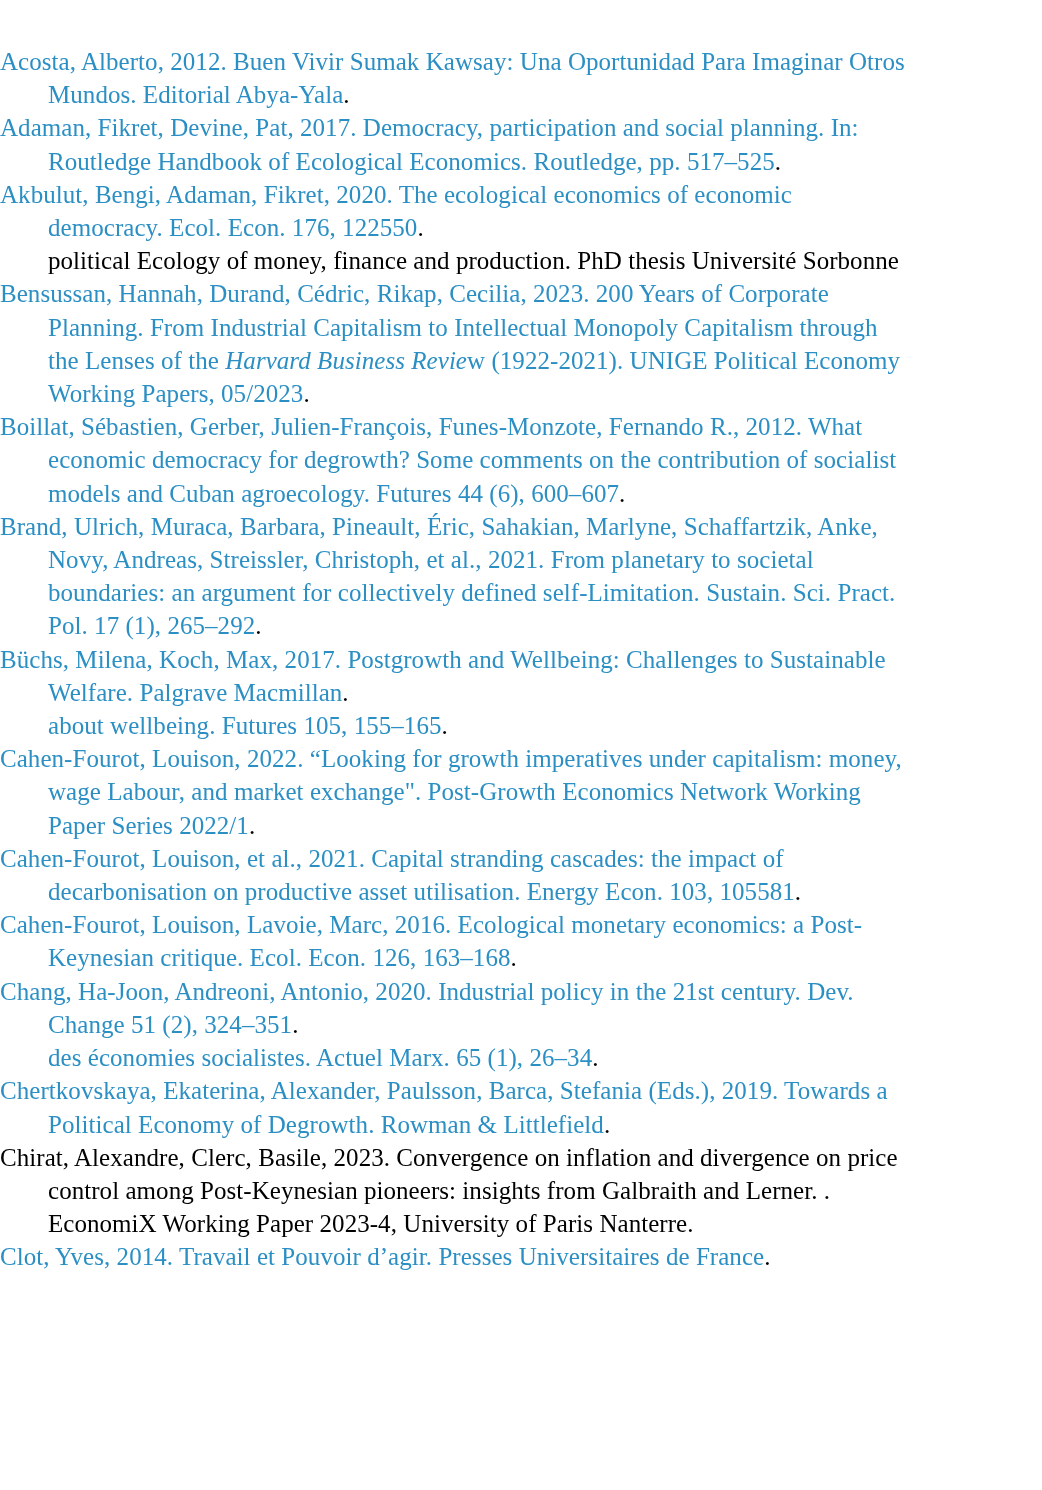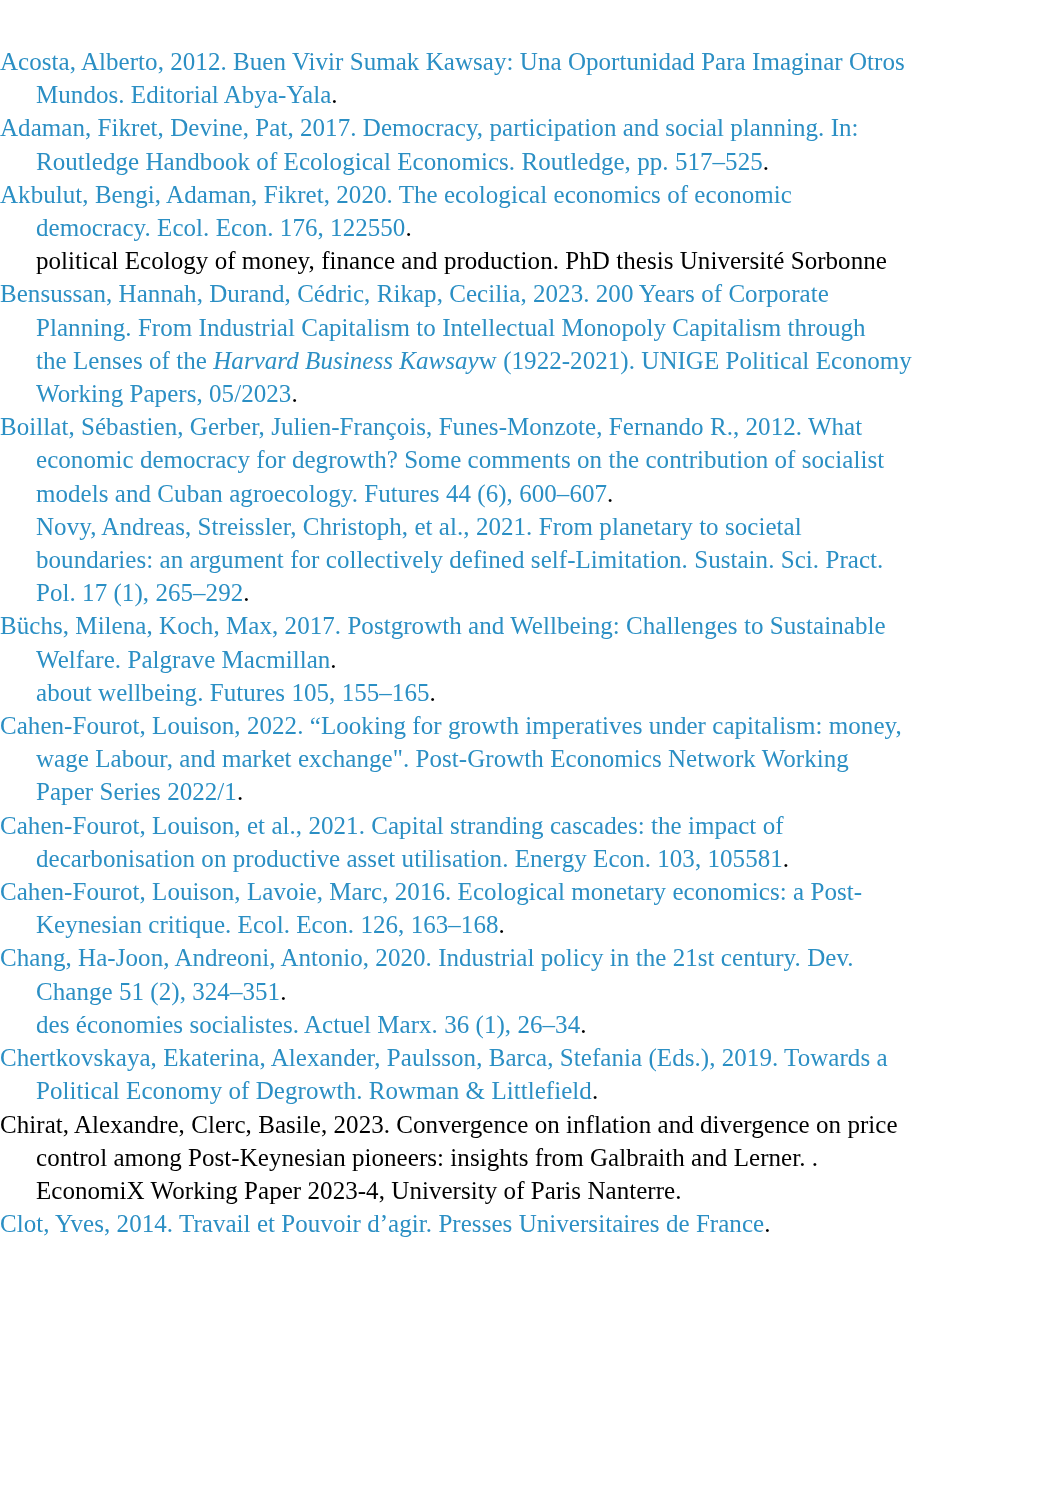--- a/index.html
+++ b/index.html
@@ -26,21 +26,21 @@
   }
   .ref {
     margin: 0;
     padding: 0;
   }
   .line {
     display: block;
     white-space: nowrap;
   }
   .line.cont {
-    padding-left: 36px;
+    padding-left: 48px;
   }
   .blue {
     color: #2b8fc4;
   }
   .black {
     color: #000000;
   }
   .ital {
     font-style: italic;
   }
@@ -60,29 +60,30 @@
     <div class="ref">
       <span class="line"><span class="blue">Akbulut, Bengi, Adaman, Fikret, 2020. The ecological economics of economic</span></span>
       <span class="line cont"><span class="blue">democracy. Ecol. Econ. 176, 122550</span><span class="black">.</span></span>
     </div>
     <div class="ref">
       <span class="line cont"><span class="black">political Ecology of money, finance and production. PhD thesis Université Sorbonne</span></span>
     </div>
     <div class="ref">
       <span class="line"><span class="blue">Bensussan, Hannah, Durand, Cédric, Rikap, Cecilia, 2023. 200 Years of Corporate</span></span>
       <span class="line cont"><span class="blue">Planning. From Industrial Capitalism to Intellectual Monopoly Capitalism through</span></span>
-      <span class="line cont"><span class="blue">the Lenses of the </span><span class="blue ital">Harvard Business Kawsay</span><span class="blue">w (1922-2021). UNIGE Political Economy</span></span>
+      <span class="line cont"><span class="blue">the Lenses of the </span><span class="blue ital">Harvard Business Revie</span><span class="blue">w (1922-2021). UNIGE Political Economy</span></span>
       <span class="line cont"><span class="blue">Working Papers, 05/2023</span><span class="black">.</span></span>
     </div>
     <div class="ref">
       <span class="line"><span class="blue">Boillat, Sébastien, Gerber, Julien-François, Funes-Monzote, Fernando R., 2012. What</span></span>
       <span class="line cont"><span class="blue">economic democracy for degrowth? Some comments on the contribution of socialist</span></span>
       <span class="line cont"><span class="blue">models and Cuban agroecology. Futures 44 (6), 600–607</span><span class="black">.</span></span>
     </div>
     <div class="ref">
+      <span class="line"><span class="blue">Brand, Ulrich, Muraca, Barbara, Pineault, Éric, Sahakian, Marlyne, Schaffartzik, Anke,</span></span>
       <span class="line cont"><span class="blue">Novy, Andreas, Streissler, Christoph, et al., 2021. From planetary to societal</span></span>
       <span class="line cont"><span class="blue">boundaries: an argument for collectively defined self-Limitation. Sustain. Sci. Pract.</span></span>
       <span class="line cont"><span class="blue">Pol. 17 (1), 265–292</span><span class="black">.</span></span>
     </div>
     <div class="ref">
       <span class="line"><span class="blue">Büchs, Milena, Koch, Max, 2017. Postgrowth and Wellbeing: Challenges to Sustainable</span></span>
       <span class="line cont"><span class="blue">Welfare. Palgrave Macmillan</span><span class="black">.</span></span>
     </div>
     <div class="ref">
       <span class="line cont"><span class="blue">about wellbeing. Futures 105, 155–165</span><span class="black">.</span></span>
@@ -98,21 +99,21 @@
     </div>
     <div class="ref">
       <span class="line"><span class="blue">Cahen-Fourot, Louison, Lavoie, Marc, 2016. Ecological monetary economics: a Post-</span></span>
       <span class="line cont"><span class="blue">Keynesian critique. Ecol. Econ. 126, 163–168</span><span class="black">.</span></span>
     </div>
     <div class="ref">
       <span class="line"><span class="blue">Chang, Ha-Joon, Andreoni, Antonio, 2020. Industrial policy in the 21st century. Dev.</span></span>
       <span class="line cont"><span class="blue">Change 51 (2), 324–351</span><span class="black">.</span></span>
     </div>
     <div class="ref">
-      <span class="line cont"><span class="blue">des économies socialistes. Actuel Marx. 36 (1), 26–34</span><span class="black">.</span></span>
+      <span class="line cont"><span class="blue">des économies socialistes. Actuel Marx. 65 (1), 26–34</span><span class="black">.</span></span>
     </div>
     <div class="ref">
       <span class="line"><span class="blue">Chertkovskaya, Ekaterina, Alexander, Paulsson, Barca, Stefania (Eds.), 2019. Towards a</span></span>
       <span class="line cont"><span class="blue">Political Economy of Degrowth. Rowman &amp; Littlefield</span><span class="black">.</span></span>
     </div>
     <div class="ref">
       <span class="line"><span class="black">Chirat, Alexandre, Clerc, Basile, 2023. Convergence on inflation and divergence on price</span></span>
       <span class="line cont"><span class="black">control among Post-Keynesian pioneers: insights from Galbraith and Lerner. .</span></span>
       <span class="line cont"><span class="black">EconomiX Working Paper 2023-4, University of Paris Nanterre.</span></span>
     </div>

